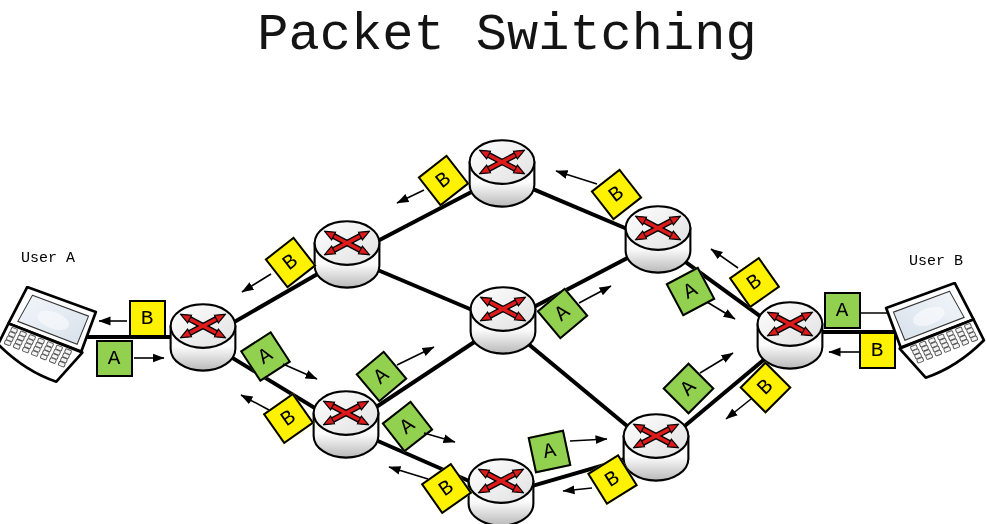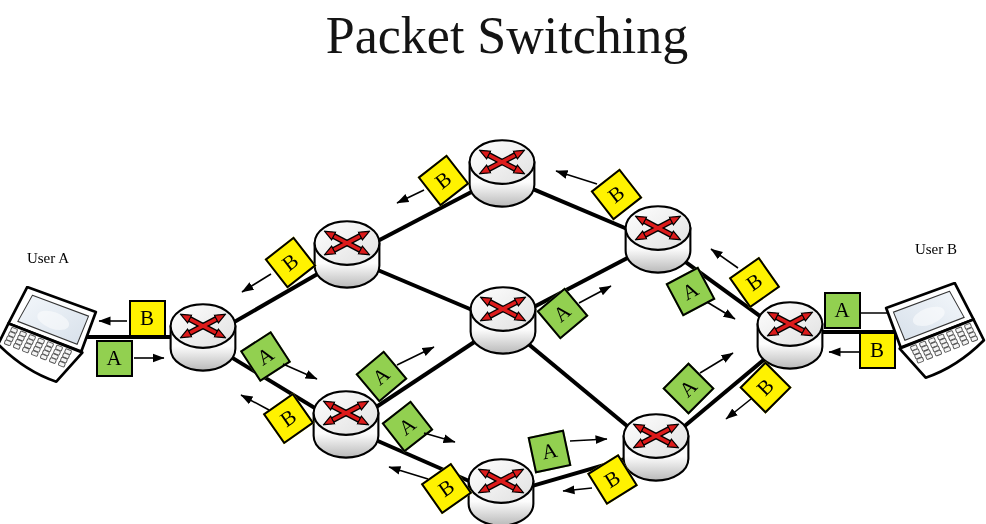--- a/index.html
+++ b/index.html
@@ -1,27 +1,27 @@
 <!DOCTYPE html>
 <html><head>
 <meta charset="utf-8">
 <style>
   html,body{margin:0;padding:0;background:#fff;}
   .stage{
     position:relative;width:986px;height:524px;overflow:hidden;background:#fff;
-    font-family:Liberation Serif, serif;
+    font-family:Liberation Mono, monospace;
   }
   .layer{position:absolute;left:0;top:0;width:986px;height:524px;pointer-events:none;}
   .title{
     position:absolute;top:6px;left:14px;width:986px;text-align:center;margin:0;
     font-size:52px;font-weight:500;color:#141414;letter-spacing:0;
   }
   .user-label{position:absolute;font-size:15px;color:#000;width:80px;text-align:center;}
   .user-label-a{left:8px;top:250px;}
-  .user-label-b{left:896px;top:241px;}
+  .user-label-b{left:896px;top:253px;}
   .laptop{position:absolute;width:104px;height:104px;}
   .laptop svg{width:100%;height:100%;overflow:visible;}
   .laptop-a{left:-4px;top:286px;}
   .laptop-b{left:882px;top:282px;}
   .mirrored svg{transform:scaleX(-1);}
   .router{position:absolute;width:70px;height:74px;}
   .router svg{width:100%;height:100%;overflow:visible;}
   .packet{
     position:absolute;width:33px;height:33px;border:2px solid #000;
     display:flex;align-items:center;justify-content:center;

